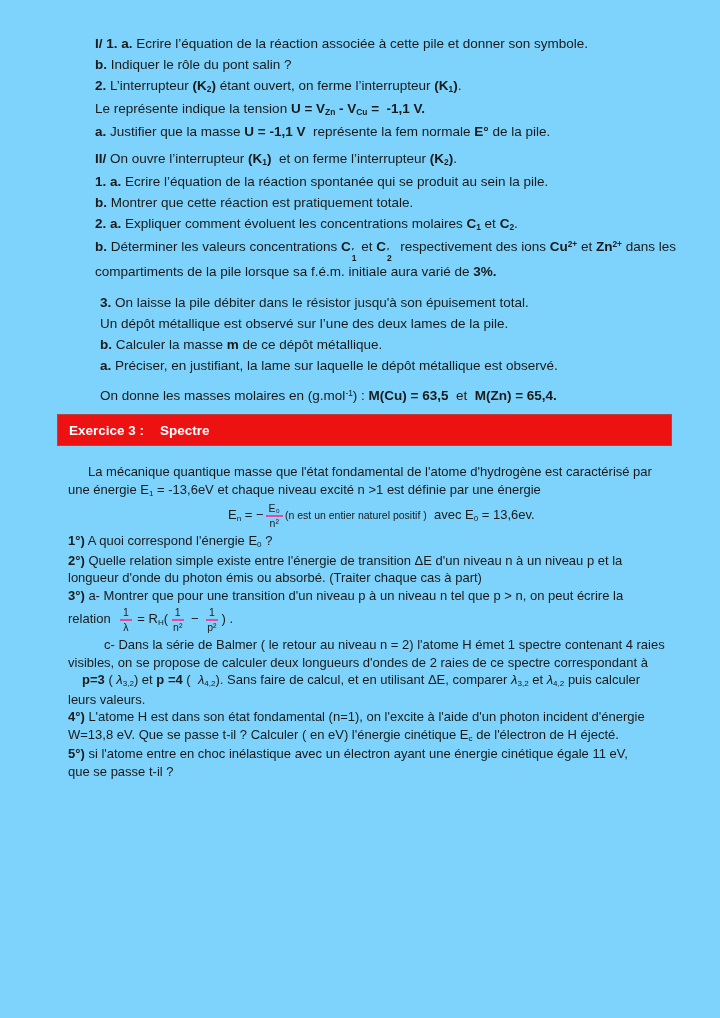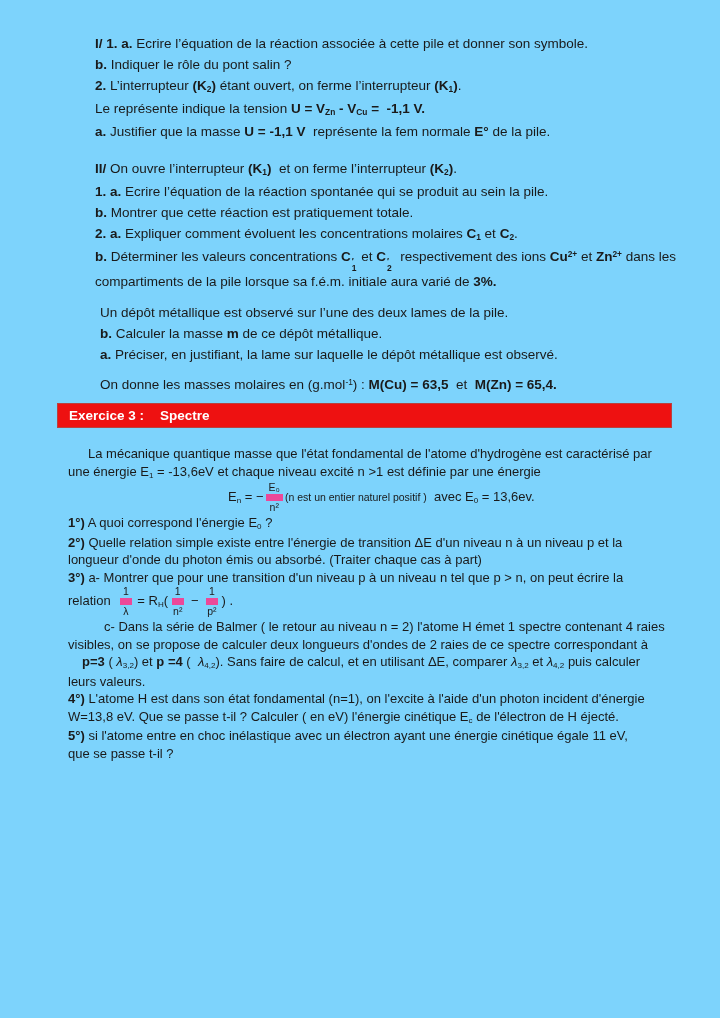--- a/index.html
+++ b/index.html
@@ -11,29 +11,29 @@
     overflow:hidden;
     font-family:"Liberation Sans", sans-serif;
     color:#1a1a1a;
     box-sizing:border-box;
   }
   section{display:block;}
   .line{white-space:pre;}
   
   .ex2 .line{font-size:13.5px;line-height:21px;}
   .g1{padding-top:33px;margin-left:95px;}
-  .g2{margin-top:16px;margin-left:95px;}
+  .g2{margin-top:6px;margin-left:95px;}
   .g3{margin-top:10px;margin-left:100px;}
   .note{margin-top:9px;margin-left:100px;}
   
   .banner{
     margin-top:6px;
     margin-left:57px;
     width:615px;
-    height:25px;
+    height:32px;
     box-sizing:border-box;
     display:flex;
     align-items:center;
     padding-left:11px;
     font-size:13.5px;
     font-weight:bold;
     border:1px solid #b9413f;
   }
   .banner .banner-title{margin-left:16px;}
   
@@ -44,21 +44,21 @@
   
   .b{font-weight:bold;}
   .i{font-style:italic;}
   .sb{font-size:0.62em;position:relative;top:0.28em;}
   .sp{font-size:0.62em;position:relative;top:-0.48em;}
   .sm{font-size:10.5px;}
   .frac{
     display:inline-flex;flex-direction:column;align-items:center;
     vertical-align:middle;font-size:10.5px;line-height:1.05;margin:0 2px;
   }
-  .frac .num{display:block;padding:0 3px 1px;border-bottom:7px solid #ec4899;}
+  .frac .num{display:block;padding:0 3px 1px;border-bottom:2px solid #ec4899;}
   .frac .den{display:block;padding:1px 3px 0;}
   .ss{
     display:inline-flex;flex-direction:column;align-items:flex-start;
     font-size:8.5px;line-height:6.5px;vertical-align:-3px;margin:0 1px;
   }
 </style>
 </head>
 <body>
 
 <div id="page">
@@ -71,20 +71,21 @@
     </section>
   <section class="ex2 g2">
       <div class="line"><span class="b">II/</span><span> On ouvre l’interrupteur </span><span class="b">(K</span><span class="b sb">1</span><span class="b">)</span><span>  et on ferme l’interrupteur </span><span class="b">(K</span><span class="b sb">2</span><span class="b">)</span><span>.</span></div>
       <div class="line"><span class="b">1. a.</span><span> Ecrire l’équation de la réaction spontanée qui se produit au sein la pile.</span></div>
       <div class="line"><span class="b">b.</span><span> Montrer que cette réaction est pratiquement totale.</span></div>
       <div class="line"><span class="b">2. a.</span><span> Expliquer comment évoluent les concentrations molaires </span><span class="b">C</span><span class="b sb">1</span><span> et </span><span class="b">C</span><span class="b sb">2</span><span>.</span></div>
       <div class="line"><span class="b">b.</span><span> Déterminer les valeurs concentrations </span><span class="b">C</span><span class="ss b"><span>′</span><span>1</span></span><span> et </span><span class="b">C</span><span class="ss b"><span>′</span><span>2</span></span><span>  respectivement des ions </span><span class="b">Cu</span><span class="b sp">2+</span><span> et </span><span class="b">Zn</span><span class="b sp">2+</span><span> dans les</span></div>
       <div class="line"><span>compartiments de la pile lorsque sa f.é.m. initiale aura varié de </span><span class="b">3%.</span></div>
     </section>
   <section class="ex2 g3">
+      <div class="line"><span class="b">3.</span><span> On laisse la pile débiter dans le résistor jusqu'à son épuisement total.</span></div>
       <div class="line"><span>Un dépôt métallique est observé sur l’une des deux lames de la pile.</span></div>
       <div class="line"><span class="b">b.</span><span> Calculer la masse </span><span class="b">m</span><span> de ce dépôt métallique.</span></div>
       <div class="line"><span class="b">a.</span><span> Préciser, en justifiant, la lame sur laquelle le dépôt métallique est observé.</span></div>
     </section>
   <section class="ex2 note">
       <div class="line"><span>On donne les masses molaires en (g.mol</span><span class="sp">-1</span><span>) : </span><span class="b">M(Cu) = 63,5</span><span>  et  </span><span class="b">M(Zn) = 65,4.</span></div>
     </section>
 
   <div class="banner" style="background: rgb(238, 17, 17); color: rgb(255, 255, 255);">
     <span>Exercice 3 :</span>

